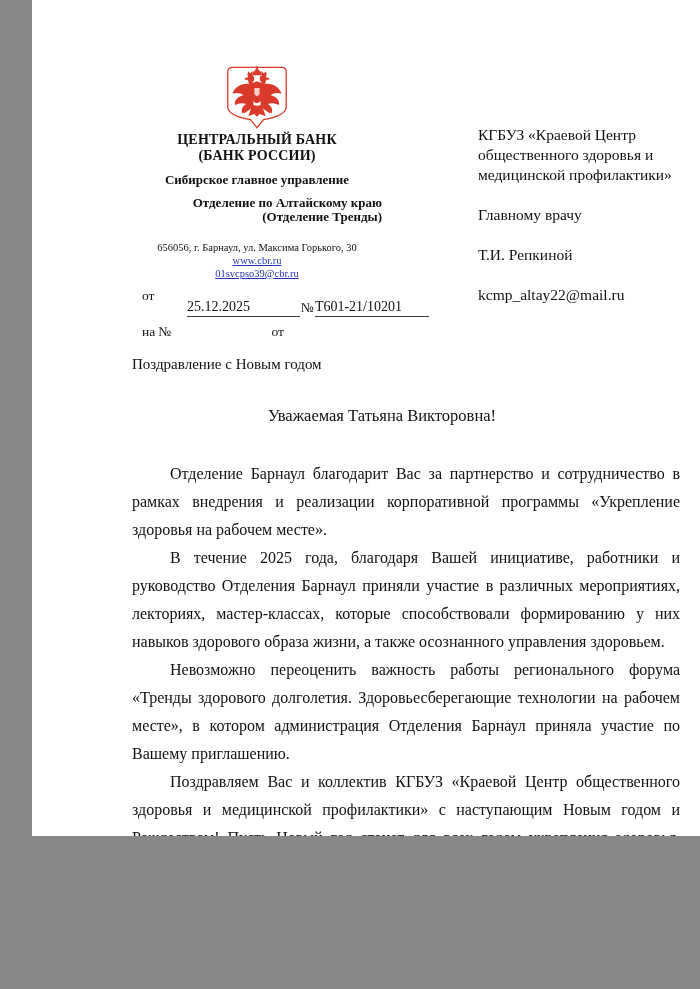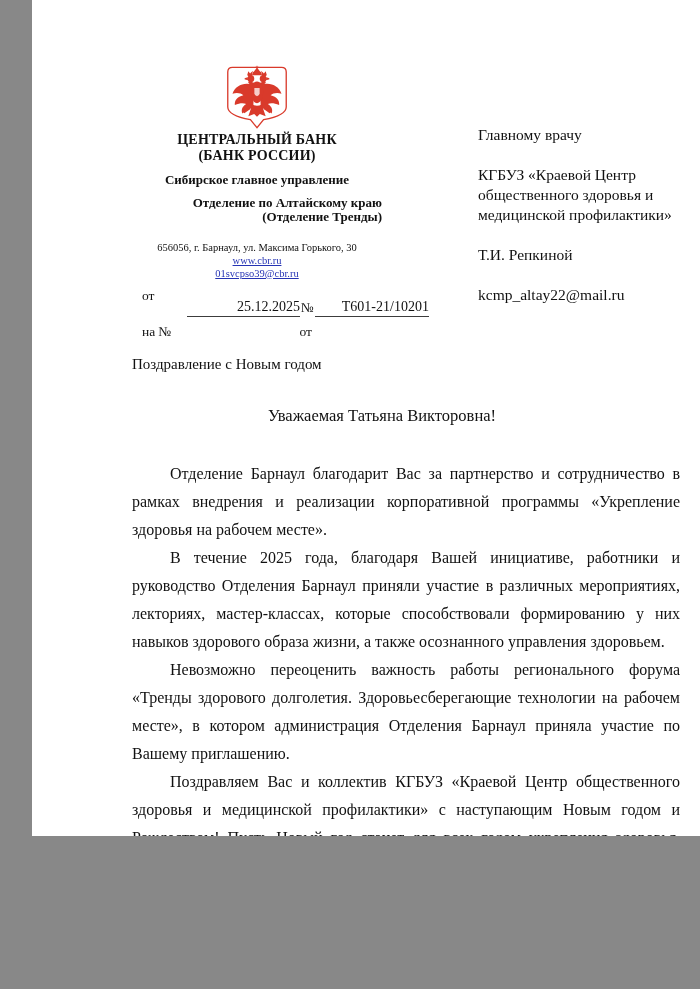--- a/index.html
+++ b/index.html
@@ -20,25 +20,25 @@
   .bank-name span { display:block; }
   .division { font-weight:bold; font-size:13px; line-height:13px; margin-top:10px; }
   .branch { font-weight:bold; font-size:13px; line-height:14px; margin-top:10px; }
   .branch span { display:block;text-align:right; }
   .address { font-size:10.5px; line-height:13px; margin-top:17px; white-space:nowrap; }
   .head-link { display:block; font-size:10.5px; line-height:13px; color:#2533b4; text-decoration:underline; cursor:pointer; }
   
   .ref-block { margin-top:9px; font-size:13.5px; }
   .ref-row1 { padding-left:10px; line-height:14px; }
   .ref-row2 { display:flex; align-items:flex-end; margin-top:-4px; margin-left:55px; }
-  .ref-field { border-bottom:1px solid #3c3c3c; text-align:right; font-size:14px; line-height:16px; padding-bottom:1px; }
+  .ref-field { border-bottom:1px solid #3c3c3c; text-align:left; font-size:14px; line-height:16px; padding-bottom:1px; }
   .ref-field.date-f { width:113px; }
   .ref-field.num-f  { width:114px; }
   .num-sign { margin:0 1px; line-height:16px; padding-bottom:1px; }
-  .ref-row3 { display:flex; margin-top:8px; padding-left:10px; line-height:14px;gap:28px; }
+  .ref-row3 { display:flex; margin-top:8px; padding-left:10px; line-height:14px; }
   .ref-row3 .reply-from { margin-left:100px; }
   
   .recipient-col { padding-left:46px; padding-top:61px; width:300px; font-size:15.5px; line-height:20px; }
   .recipient-col p { margin:0 0 20px 0; max-width:215px; }
   .recipient-col p:last-child { margin-bottom:0; }
   
   .subject { margin-top:16px; font-size:15px; line-height:18px; }
   .salutation { margin-top:34px; margin-right:48px; text-align:center; font-size:16.5px; line-height:18px; }
   .letter-body { margin-top:35px; font-size:16px; line-height:28px; text-align:justify; }
   .letter-body p { text-indent:38px; margin:0; }
@@ -98,22 +98,22 @@
           <span class="ref-field num-f">Т601-21/10201</span>
         </div>
         <div class="ref-row3">
           <span>на №</span>
           <span class="reply-from">от</span>
         </div>
       </div>
     </div>
 
     <div class="recipient-col">
+      <p>КГБУЗ «Краевой Центр общественного здоровья и медицинской профилактики»</p>
       <p>Главному врачу</p>
-      <p>КГБУЗ «Краевой Центр общественного здоровья и медицинской профилактики»</p>
       <p>Т.И. Репкиной</p>
       <p>kcmp_altay22@mail.ru</p>
     </div>
   </div>
 
   <div class="subject">Поздравление с Новым годом</div>
 
   <div class="salutation">Уважаемая Татьяна Викторовна!</div>
 
   <div class="letter-body">

